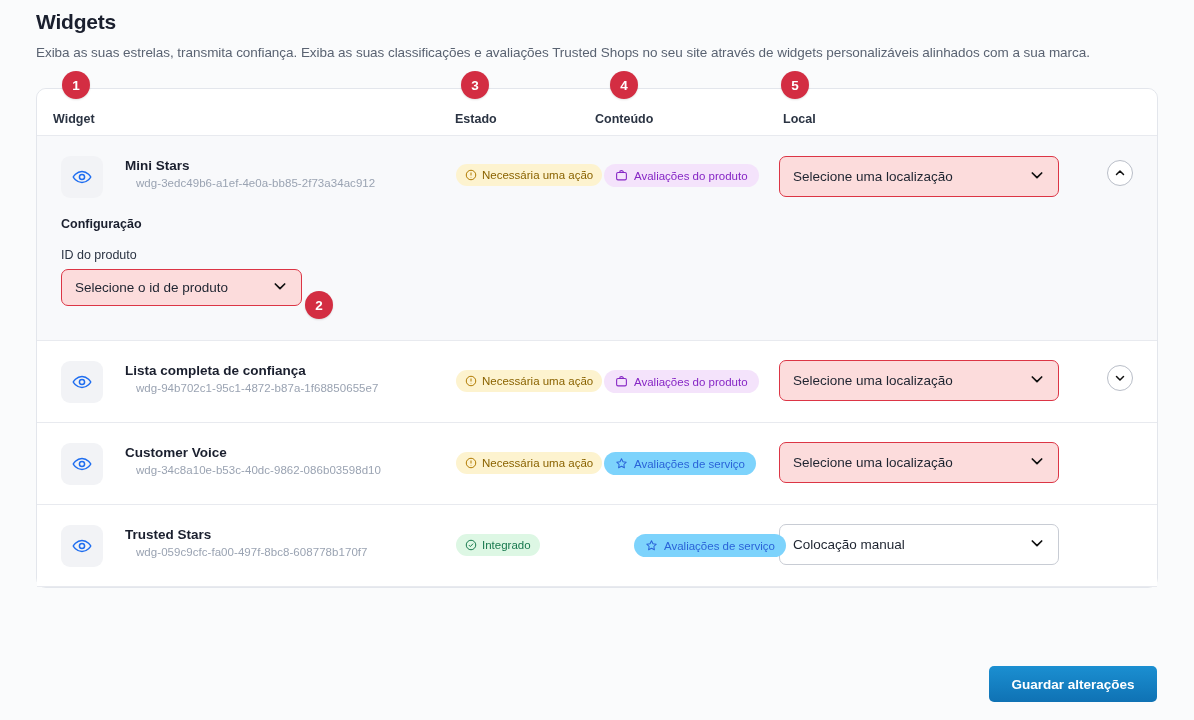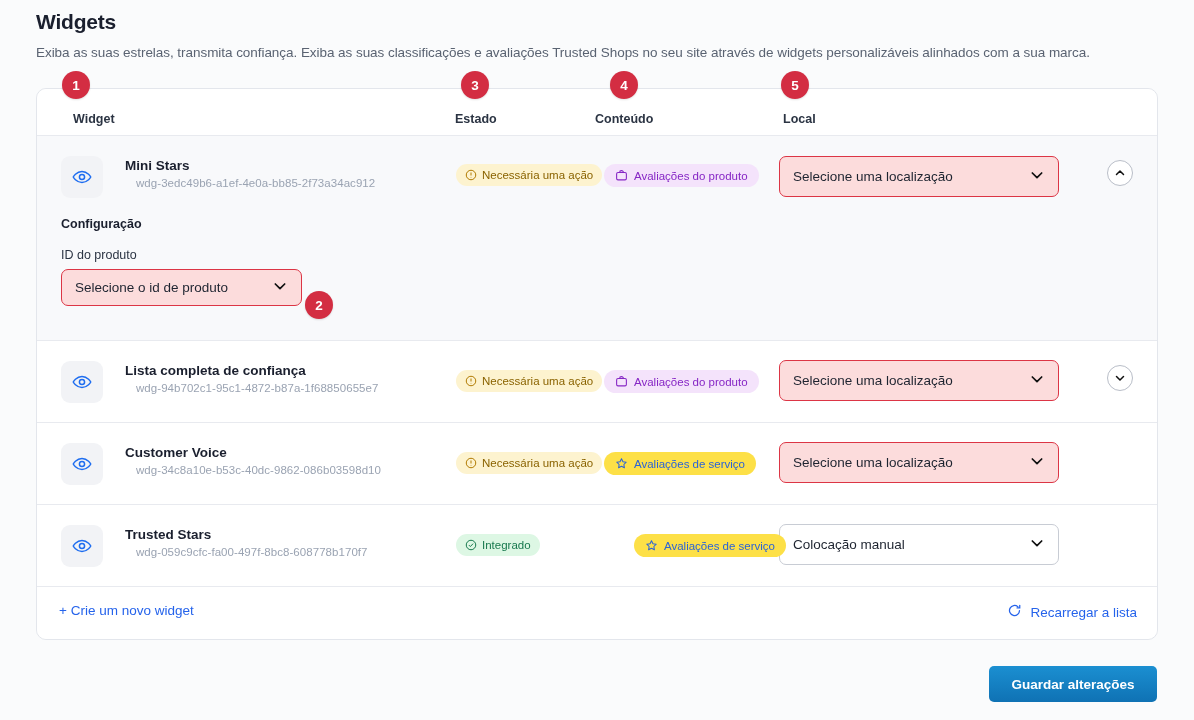--- a/index.html
+++ b/index.html
@@ -37,21 +37,21 @@
     position: relative;
     height: 47px;
     background: #ffffff;
     border-bottom: 1px solid #e8eaef;
     border-radius: 10px 10px 0 0;
   }
   .th {
     position: absolute; bottom: 9px;
     font-size: 12.5px; font-weight: bold; color: #2b3443;
   }
-  .th-widget   { left: 36px; margin-top: 43px; }
+  .th-widget   { left: 16px; margin-top: 43px; }
   .th-estado   { left: 418px; }
   .th-conteudo { left: 558px; }
   .th-local    { left: 722px; margin-left: 24px; }
 
   
   .bubble {
     position: absolute;
     width: 28px; height: 28px; border-radius: 50%;
     background: #d32d42;
     color: #fff; font-size: 13.5px; font-weight: bold;
@@ -115,21 +115,21 @@
     border-radius: 12px;
     font-size: 11.5px; white-space: nowrap;
     z-index: 5;
   }
   .badge-product {
     left: 567px;
     background: #f4e3fb; color: #8626c5; align-items: center;
   }
   .badge-service {
     left: 567px;
-    background: #fde047; color: #2a63d8;
+    background: #7dd3fc; color: #2a63d8;
   }
   .badge-service.shifted { left: 597px; }
 
   
   .sel {
     position: absolute; left: 742px; top: 20px;
     width: 280px; height: 41px;
     border-radius: 7px;
     display: flex; align-items: center;
     padding: 0 13px;
@@ -395,29 +395,17 @@
           <span>Colocação manual</span>
           <span class="caret">
             <svg width="16" height="16" viewBox="0 0 24 24" fill="none" stroke="#111" stroke-width="2.6" stroke-linecap="round" stroke-linejoin="round">
                 <path d="M5 9l7 7 7-7"></path>
               </svg>
           </span>
         </div>
       </div>
     </div>
 
-    <div class="cfooter">
-      <div class="create-link">+ Crie um novo widget</div>
-      <div class="reload-link">
-        <span>
-          <svg width="15" height="15" viewBox="0 0 24 24" fill="none" stroke="#2563eb" stroke-width="2" stroke-linecap="round">
-            <path d="M20 12a8 8 0 1 1-2.6-5.9"></path>
-              <path d="M20.4 3.6v4.3h-4.3"></path>
-          </svg>
-        </span>
-        <span>Recarregar a lista</span>
-      </div>
-    </div>
 
   </div>
 
   <button class="save-btn">Guardar alterações</button>
 </div>
 
 </body></html>

